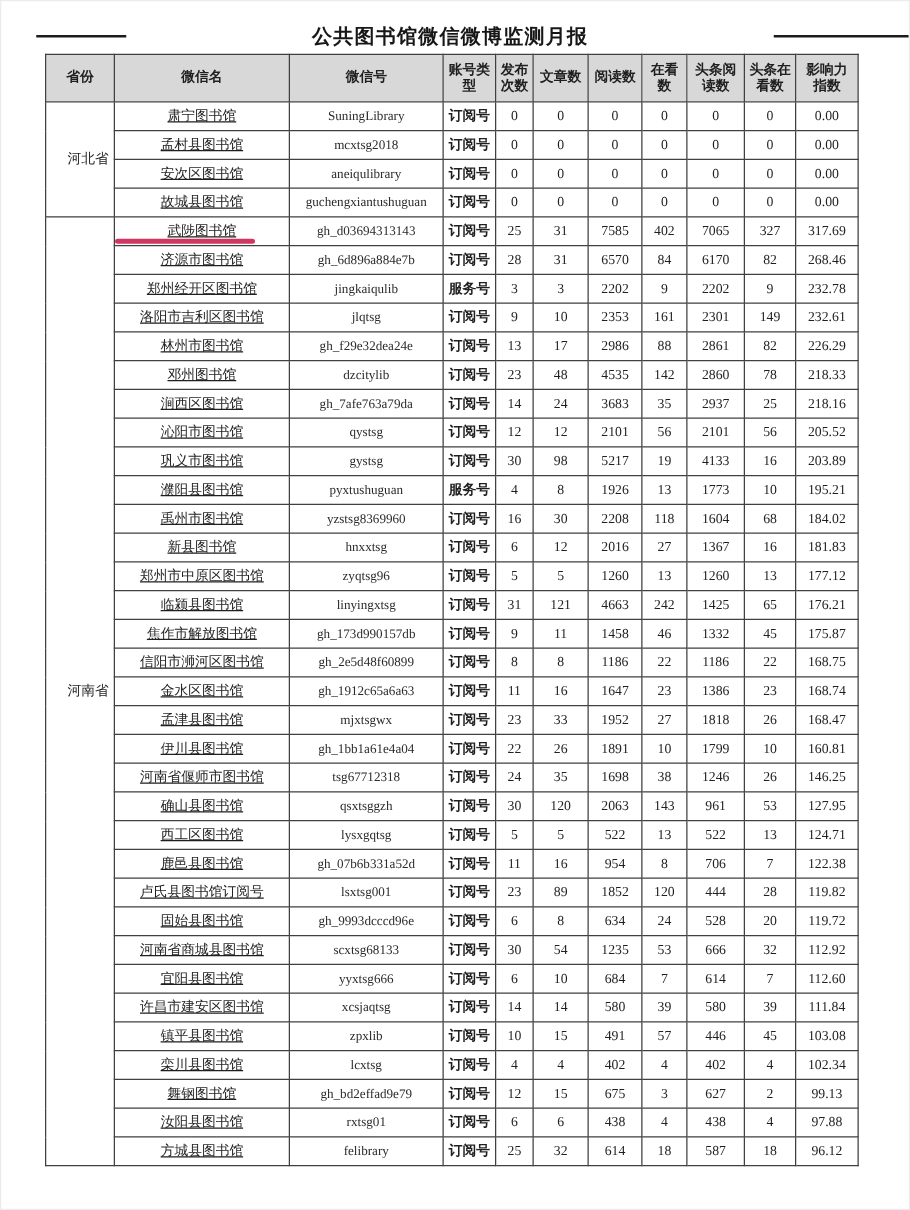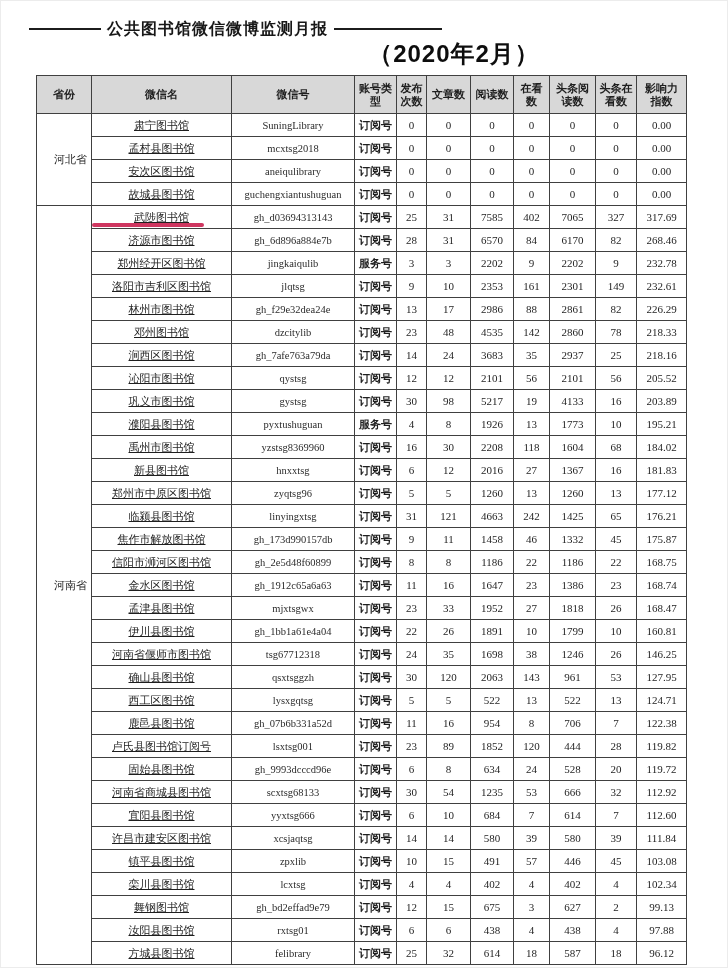--- a/index.html
+++ b/index.html
@@ -11,20 +11,21 @@
     border:1px solid #ececec;
     overflow:hidden;
     font-family:"Liberation Serif","DejaVu Serif",serif;
     color:#1f1f1f;
   }
   
   .masthead {
     display:flex; align-items:center;
     padding:18px 0 0 28px;
     height:38px;
+    justify-content:space-between;
   }
   .rule { height:2px; background:#1c1c1c; }
   .rule-left  { width:72px; }
   .rule-right { width:108px; }
   .report-title {
     font-family:"Liberation Sans","DejaVu Sans",sans-serif;
     font-size:16px; font-weight:bold; color:#171717;
     padding:0 6px; letter-spacing:1px; white-space:nowrap;
   }
   .report-period {
@@ -71,21 +72,20 @@
 <body>
 
 <div class="page">
 
   <div class="masthead">
     <div class="rule rule-left"></div>
     <div class="report-title">公共图书馆微信微博监测月报</div>
     <div class="rule rule-right"></div>
   </div>
 
-  <div class="report-period">（2020年2月）</div>
 
   <table class="monitor">
     <colgroup>
       <col style="width:55px">
         <col style="width:140px">
         <col style="width:123px">
       <col style="width:42px">
         <col style="width:30px">
         <col style="width:44px">
       <col style="width:43px">

